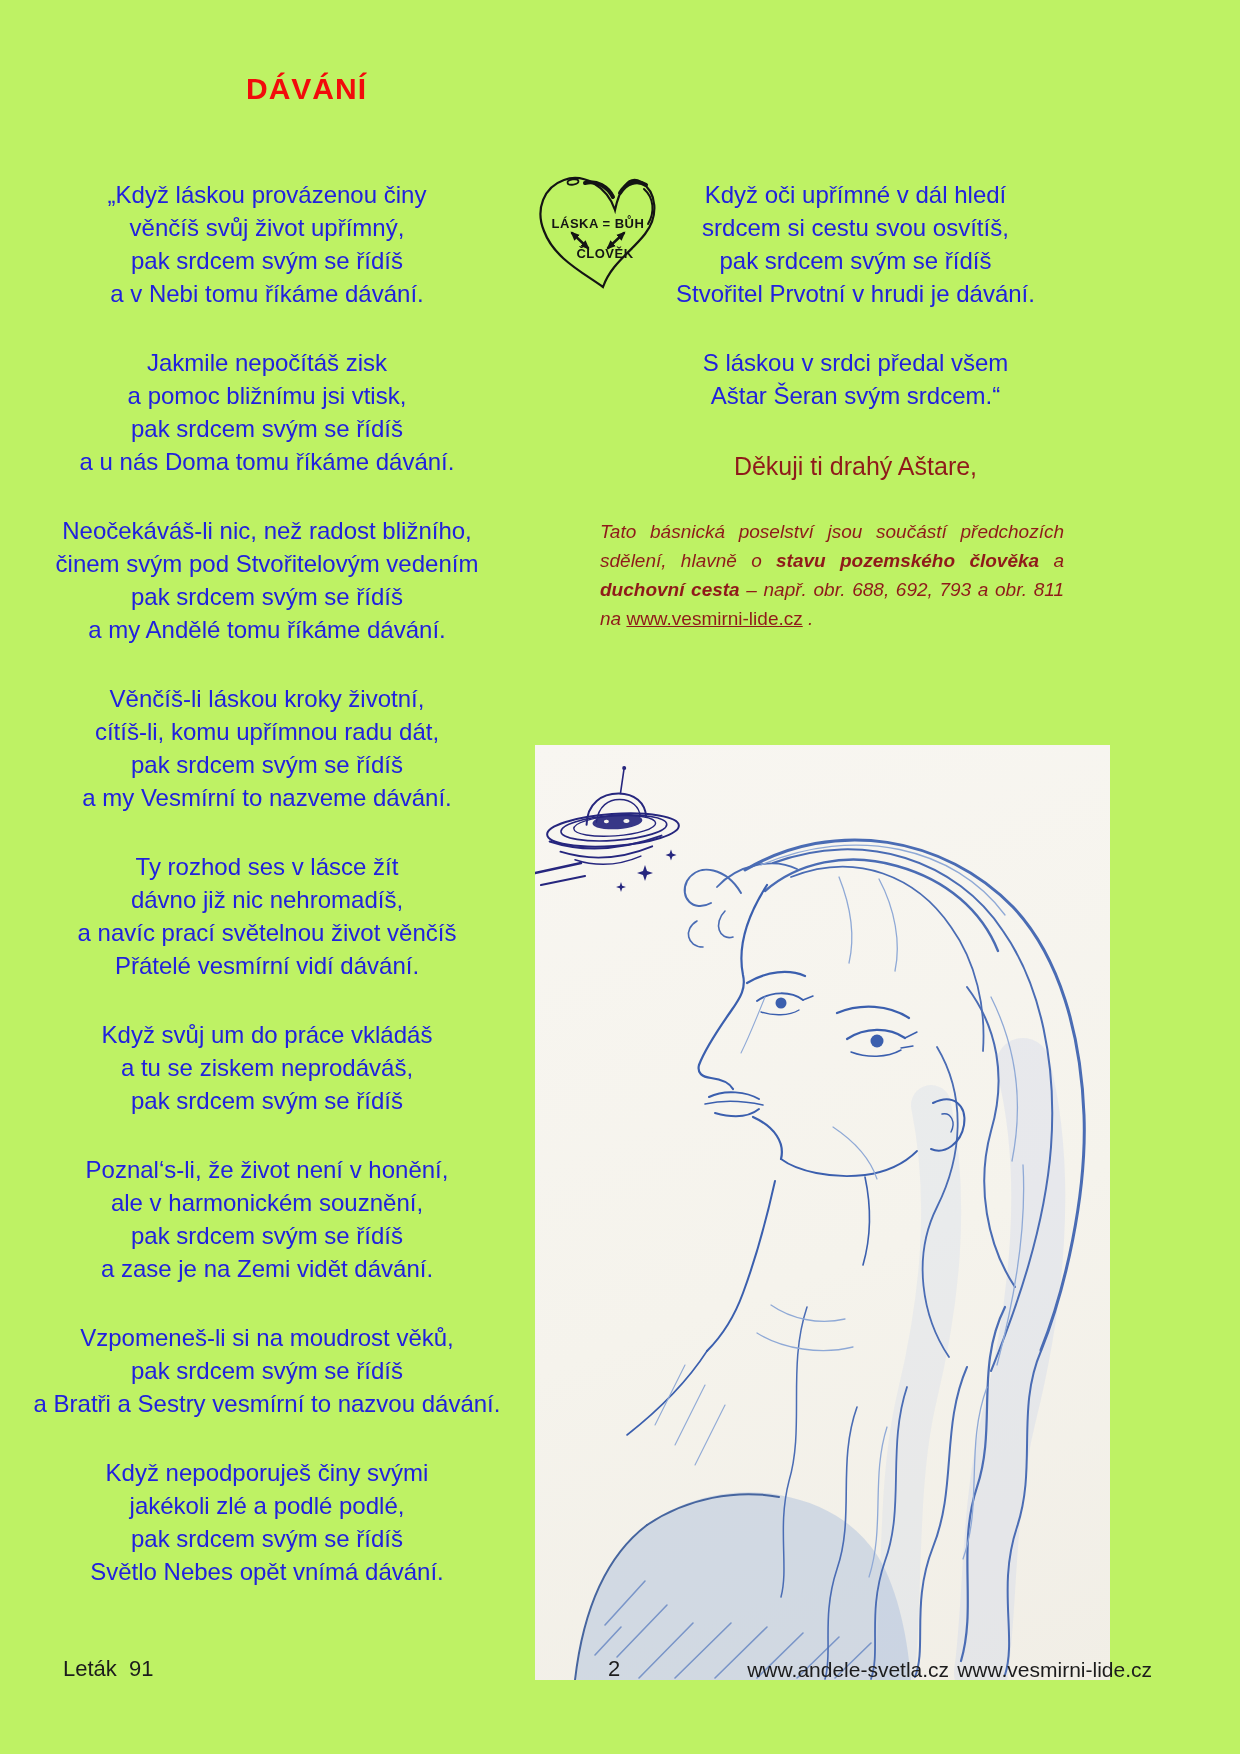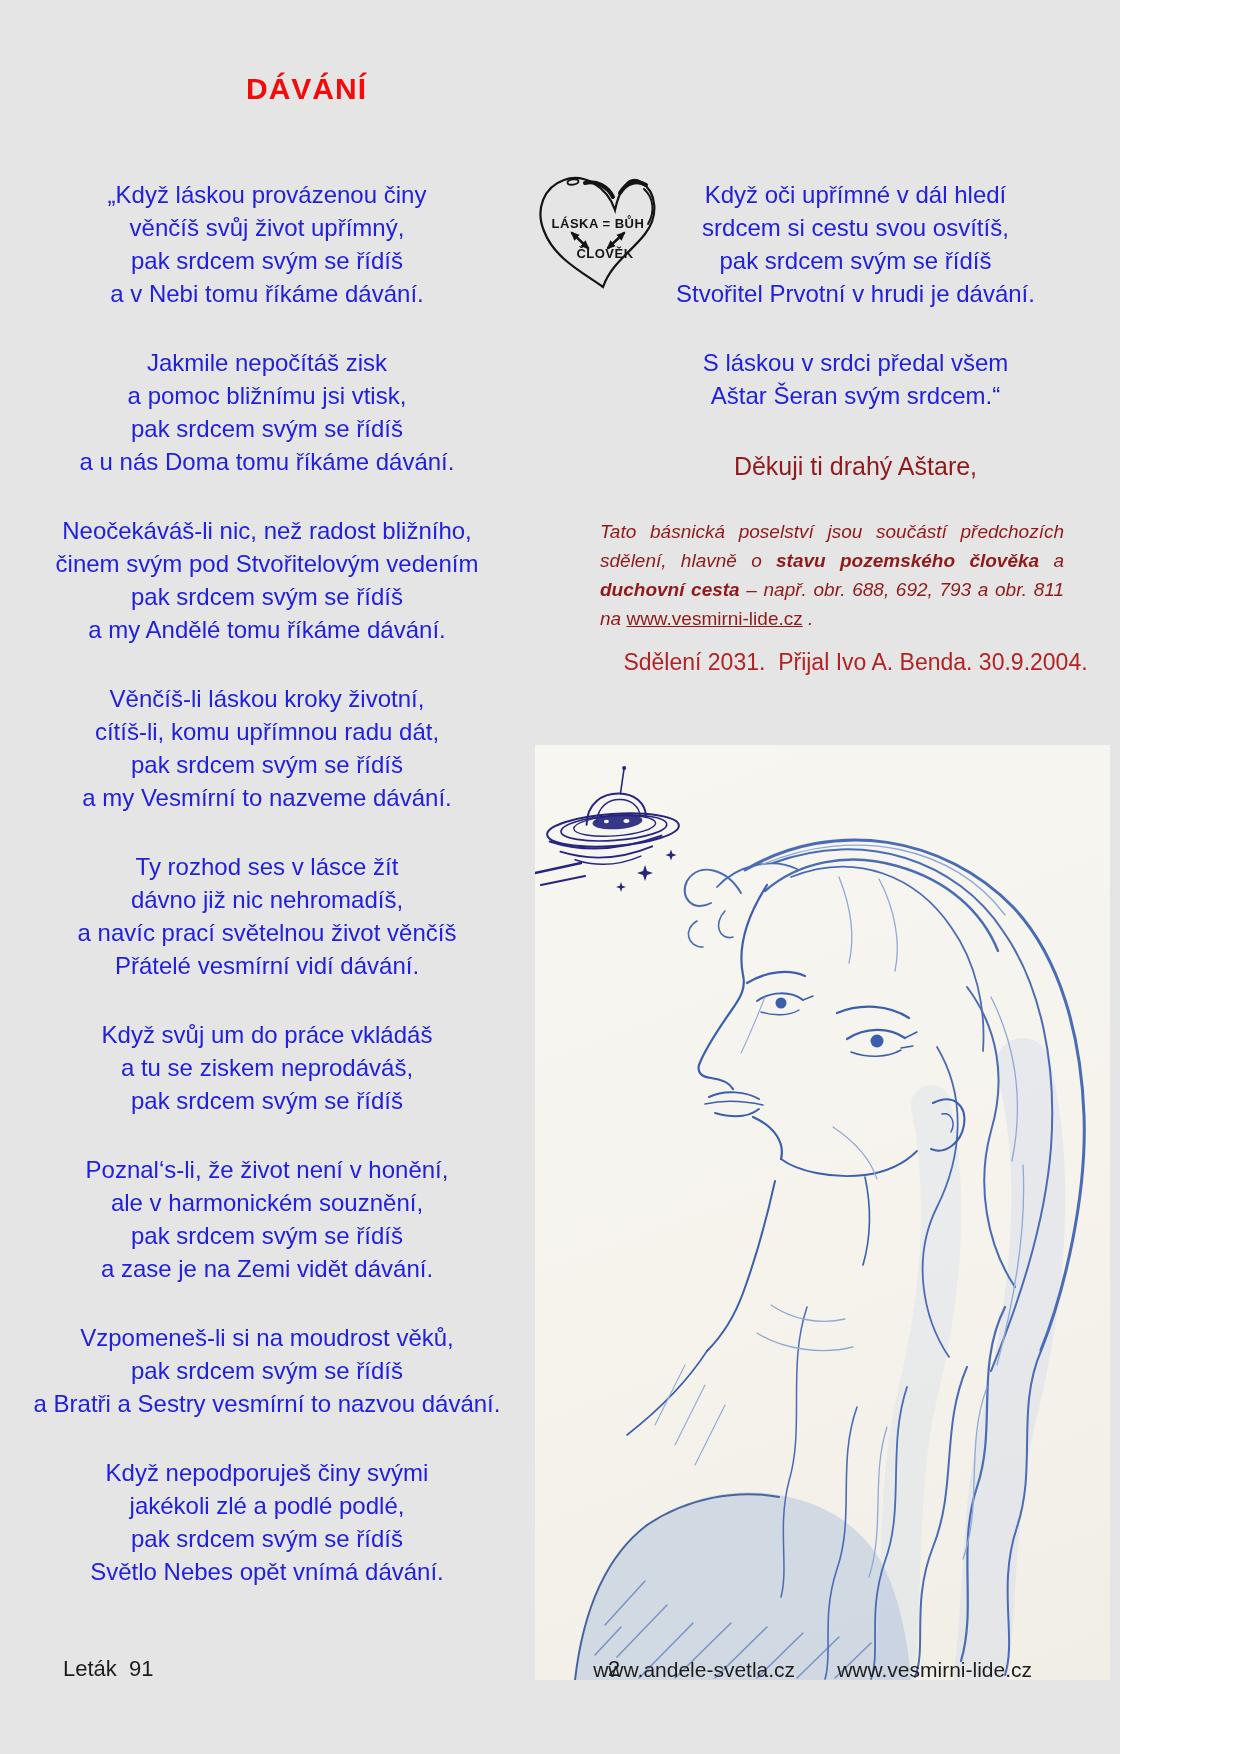--- a/index.html
+++ b/index.html
@@ -1,18 +1,18 @@
 <!DOCTYPE html>
 <html style="--title_red: #f20b0b; --poem_blue: #2121dd; --maroon: #8f1a1a; --message_red: #b22222; --footer_black: #1c1c1c; --ink: #141414; --photo_bg: #f5f3ec; --ufo_navy: #26267e; --sketch: #4a6cb4; --sketch_dark: #3b5fae; --sketch_light: #8fa9d6; --sketch_soft: #c6d2ea; --garment: #a8bcdc;"><head>
 <meta charset="utf-8">
 <style>
   * { margin:0; padding:0; box-sizing:border-box; }
   html,body { background:#ffffff; }
   body { width:1240px; height:1754px; font-family:"Liberation Sans",sans-serif; position:relative; }
-  .page { position:relative; width:1120px; height:1754px; background:#e5e5e5; overflow:hidden; }
+  .page { position:relative; width:1240px; height:1754px; background:#bef264; overflow:hidden; }
 
   .title { position:absolute; left:246px; top:72px; font-size:30px; font-weight:bold;
            color:var(--title_red); letter-spacing:1px; }
 
   .col { color:var(--poem_blue); font-size:24px; line-height:33px; }
   .col-left  { position:absolute; left:12px;  top:178px; width:510px; text-align:center; }
   .col-right { position:absolute; left:598px; top:178px; width:515px; text-align:center; }
   .stanza { margin-bottom:36px; }
   .pline { display:block; }
 
@@ -28,21 +28,21 @@
   .heart { position:absolute; left:527px; top:166px; width:135px; height:125px; }
   .heart text { font-family:"Liberation Sans",sans-serif; font-weight:bold; font-size:13px;
                 fill:var(--ink); letter-spacing:0.5px; }
 
   .drawing { position:absolute; left:535px; top:745px; width:575px; height:935px;
              background:linear-gradient(160deg,#f8f6f1 0%, var(--photo_bg) 55%, #f1eee6 100%); }
   .drawing svg { display:block; width:100%; height:100%; }
 
   .footer-left  { position:absolute; left:63px;  top:1656px; font-size:22px; color:var(--footer_black); white-space:pre; }
   .footer-page  { position:absolute; left:608px; top:1656px; font-size:22px; color:var(--footer_black); }
-  .footer-sites { position:absolute; right:88px; top:1658px; font-size:21px; color:var(--footer_black); display:flex; gap:42px; }
+  .footer-sites { position:absolute; right:88px; top:1658px; font-size:21px; color:var(--footer_black); display:flex; gap:8px; }
 </style>
 </head>
 <body>
 
 <div class="page">
 
   <div class="title">DÁVÁNÍ</div>
 
   <svg class="heart" viewBox="0 0 135 125">
     <defs>
@@ -128,21 +128,20 @@
         </div>
         <div class="stanza">
           <div class="pline">S láskou v srdci předal všem</div>
           <div class="pline">Aštar Šeran svým srdcem.“</div>
         </div>
       </div>
     <div class="dedication">
         <div class="pline">Děkuji ti drahý Aštare,</div>
       </div>
     <p class="note"><span class="seg-italic">Tato básnická poselství jsou součástí předchozích sdělení, hlavně o </span><span class="seg-bold-italic">stavu pozemského člověka</span><span class="seg-italic"> a </span><span class="seg-bold-italic">duchovní cesta</span><span class="seg-italic"> – např. obr. 688, 692, 793 a obr. 811 na </span><span class="seg-underline">www.vesmirni-lide.cz</span><span class="seg-italic"> .</span></p>
-    <div class="message">Sdělení 2031.  Přijal Ivo A. Benda. 30.9.2004.</div>
   </div>
 
   <div class="drawing">
     <svg viewBox="0 0 575 935">
 
       <g stroke="var(--sketch_soft)" fill="none" stroke-linecap="round">
         <path d="M488,320 C516,430 502,560 474,672 C452,762 456,856 446,928" stroke-width="54" opacity="0.30"></path>
         <path d="M396,360 C416,460 404,560 382,652 C362,736 368,840 360,930" stroke-width="40" opacity="0.25"></path>
       </g>
 

